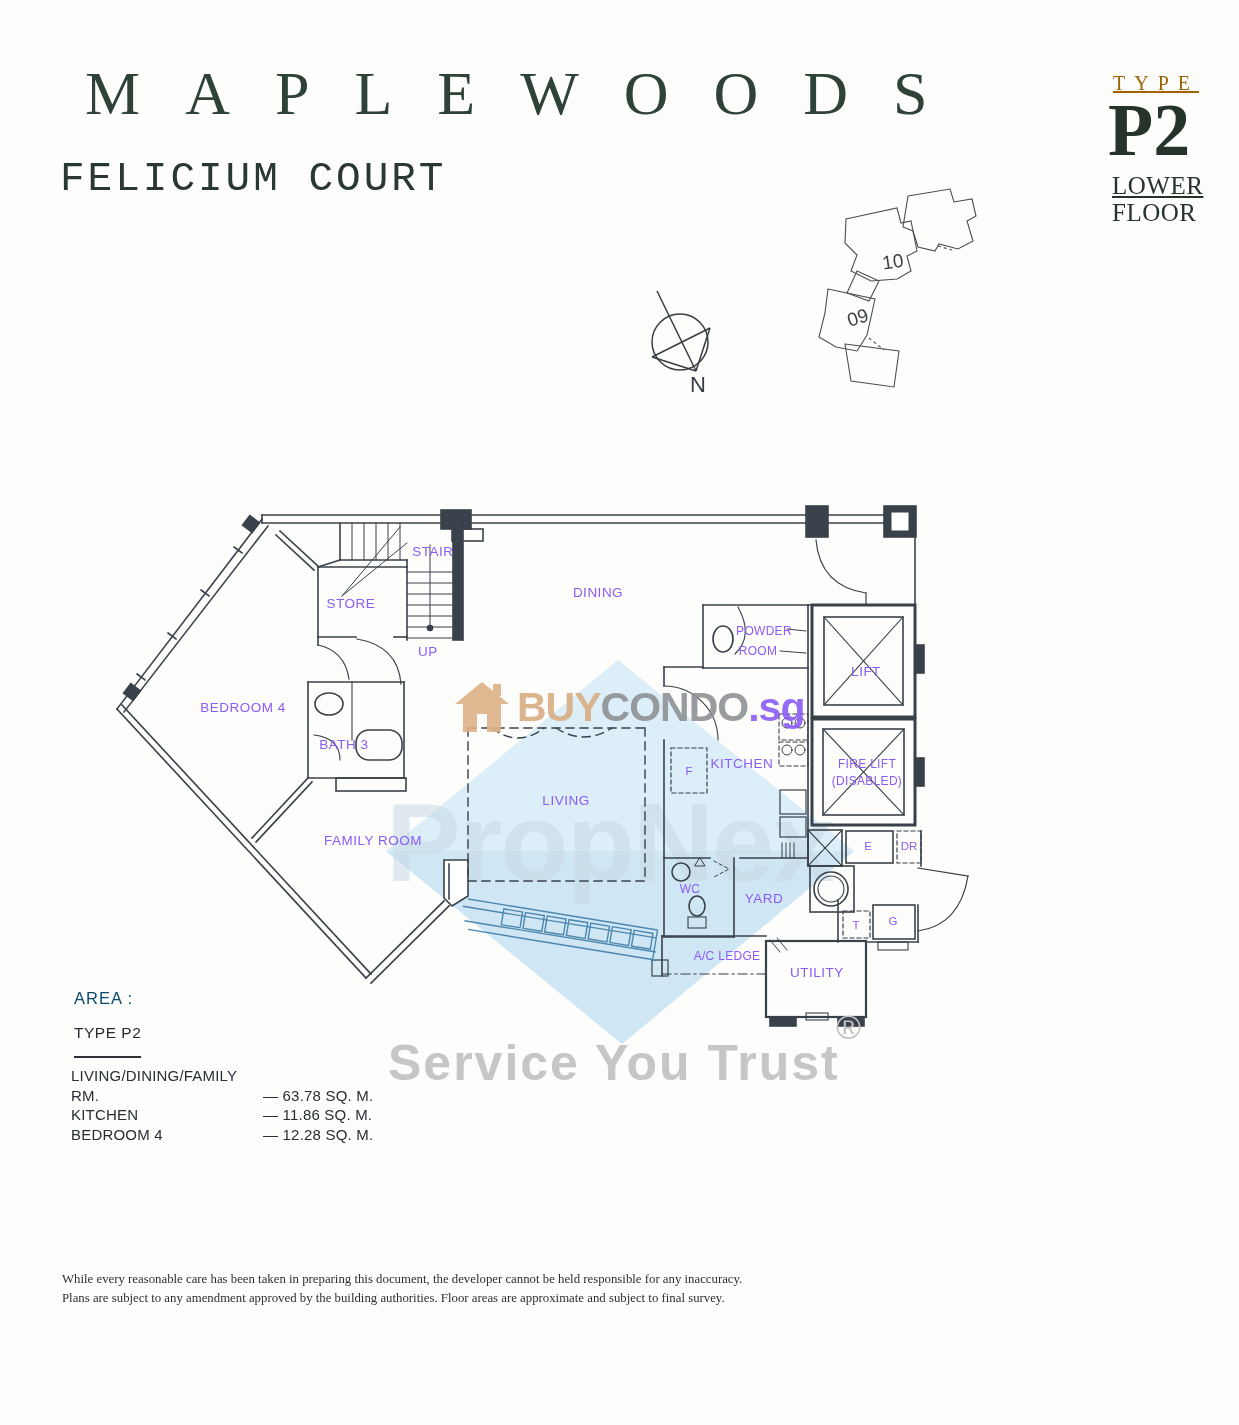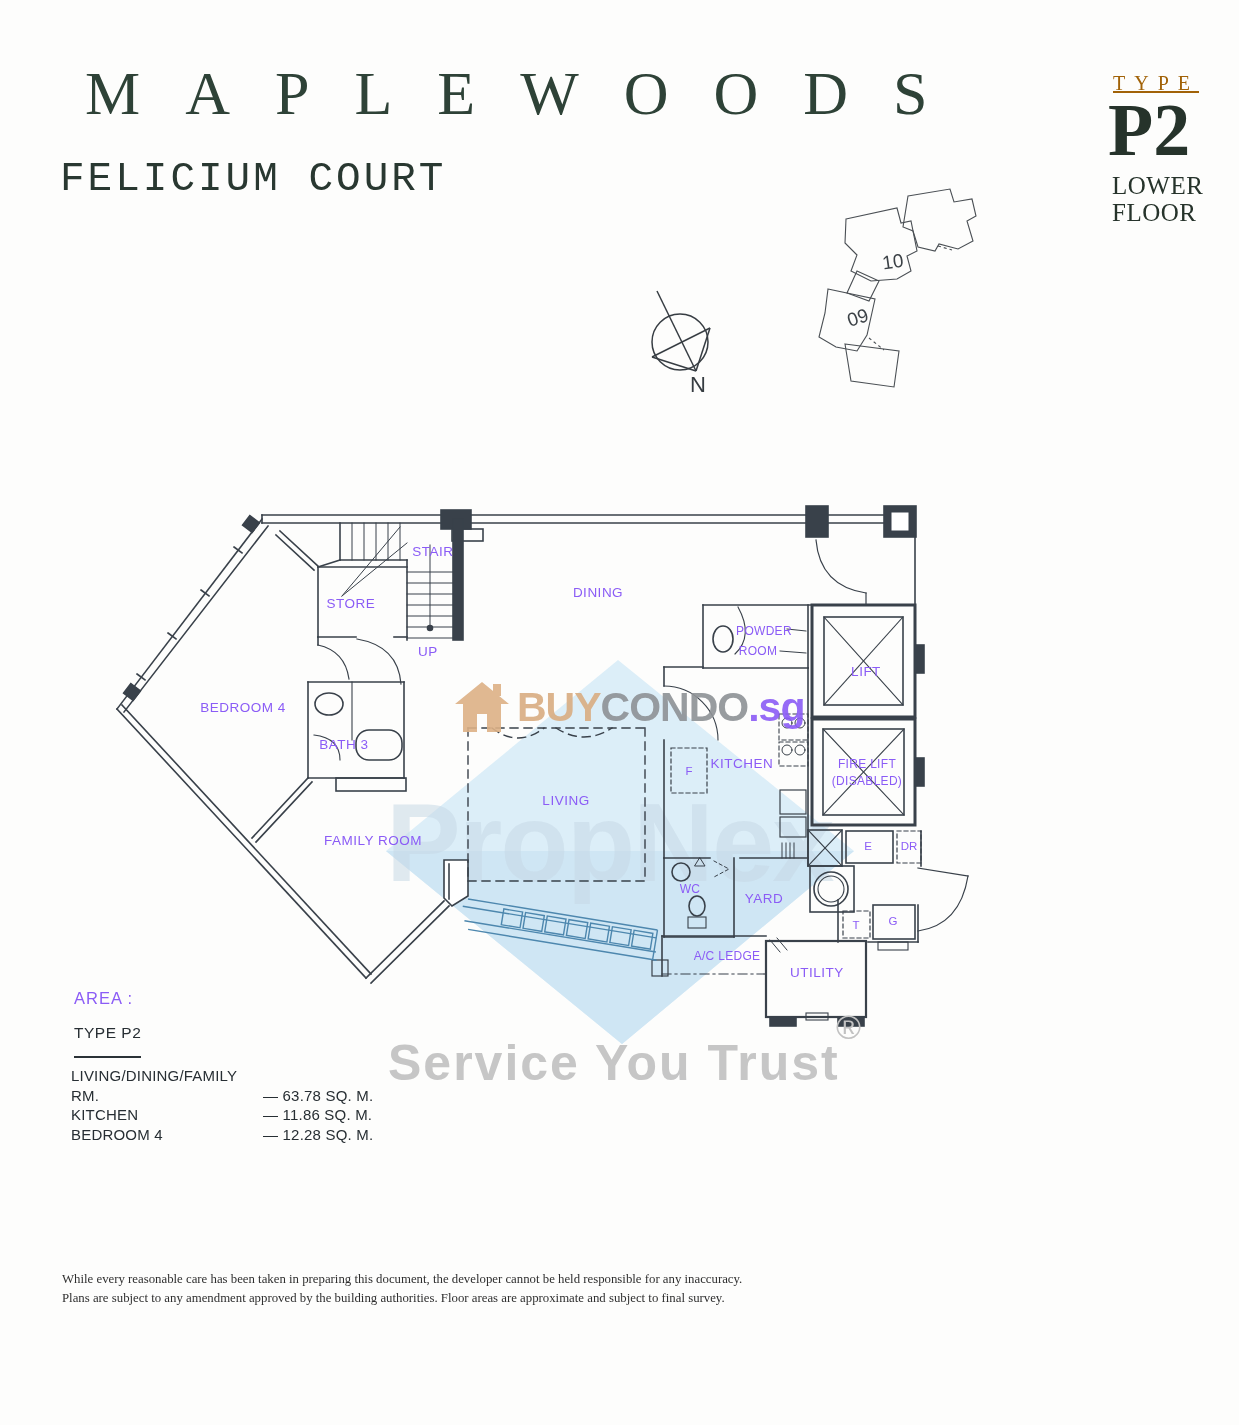--- a/index.html
+++ b/index.html
@@ -8,21 +8,21 @@
   
   .title{position:absolute;left:85px;top:58px;font-family:"Liberation Serif",serif;
          font-size:62px;letter-spacing:45px;color:#2e4237;white-space:nowrap;font-weight:500;}
   .subtitle{position:absolute;left:60px;top:156px;font-family:Liberation Mono, monospace;
          font-size:41px;letter-spacing:3px;color:#293831;white-space:nowrap;}
   .type-label{position:absolute;left:1113px;top:72px;font-family:"Liberation Serif",serif;
          font-size:20px;letter-spacing:9px;color:#a16207;text-decoration:underline;}
   .type-value{position:absolute;left:1108px;top:88px;font-family:"Liberation Serif",serif;
          font-size:74px;font-weight:600;color:#26332b;}
   .floor-l1{position:absolute;left:1112px;top:172px;font-family:"Liberation Serif",serif;
-         font-size:25px;color:#26332b;letter-spacing:0.5px;}
+         font-size:25px;color:#26332b;letter-spacing:0.5px;text-decoration:underline;}
   .floor-l2{position:absolute;left:1112px;top:199px;font-family:"Liberation Serif",serif;
          font-size:25px;color:#26332b;letter-spacing:0.5px;}
   
   .wm-svg{position:absolute;left:0;top:0;z-index:1;}
   .wm-propnex{position:absolute;left:386px;top:778px;z-index:2;font-size:112px;font-weight:bold;
          color:#c7d9e6;opacity:0.55;letter-spacing:-2px;white-space:nowrap;}
   .wm-buycondo{position:absolute;left:455px;top:682px;z-index:5;display:flex;align-items:center;
          opacity:0.9;white-space:nowrap;text-align:right;}
   .wm-buy{font-size:41px;font-weight:bold;color:#d9ad82;letter-spacing:-1px;margin-left:8px;}
   .wm-condo{font-size:41px;font-weight:bold;color:#8e9296;letter-spacing:-1px;}
@@ -33,21 +33,21 @@
   
   .plan-svg{position:absolute;left:0;top:0;z-index:3;}
   .overlay{position:absolute;left:0;top:0;width:1239px;height:1425px;z-index:4;pointer-events:none;}
   .pl{position:absolute;transform:translate(-50%,-50%);font-size:13.5px;color:#8b5cf6;
       letter-spacing:0.5px;white-space:nowrap;}
   .pl-sm{font-size:12px;letter-spacing:0.3px;}
   .pl-xs{font-size:11.5px;letter-spacing:0;}
   .key-label{position:absolute;transform:translate(-50%,-50%);font-size:19px;color:#3c4247;}
   .compass-n{position:absolute;transform:translate(-50%,-50%);font-size:22px;color:#363c41;}
   
-  .area-heading{position:absolute;left:74px;top:989px;font-size:16.5px;color:#8b5cf6;letter-spacing:1px;}
+  .area-heading{position:absolute;left:74px;top:989px;font-size:16.5px;color:#0c4a6e;letter-spacing:1px;}
   .area-type{position:absolute;left:74px;top:1024px;font-size:15.5px;color:#272e33;
       border-bottom:2px solid #2b3237;padding-bottom:14px;letter-spacing:0.5px;}
   .area-rows{position:absolute;left:71px;top:1066px;font-size:15px;color:#272e33;line-height:19.5px;}
   .area-name{display:inline-block;width:192px;letter-spacing:0.2px;}
   .area-value{display:inline-block;letter-spacing:0.2px;text-align:right;}
   
   .disclaimer{position:absolute;left:62px;top:1270px;font-family:"Liberation Serif",serif;
       font-size:12.8px;color:#2f2f2f;line-height:18.5px;}
 </style>
 </head>

